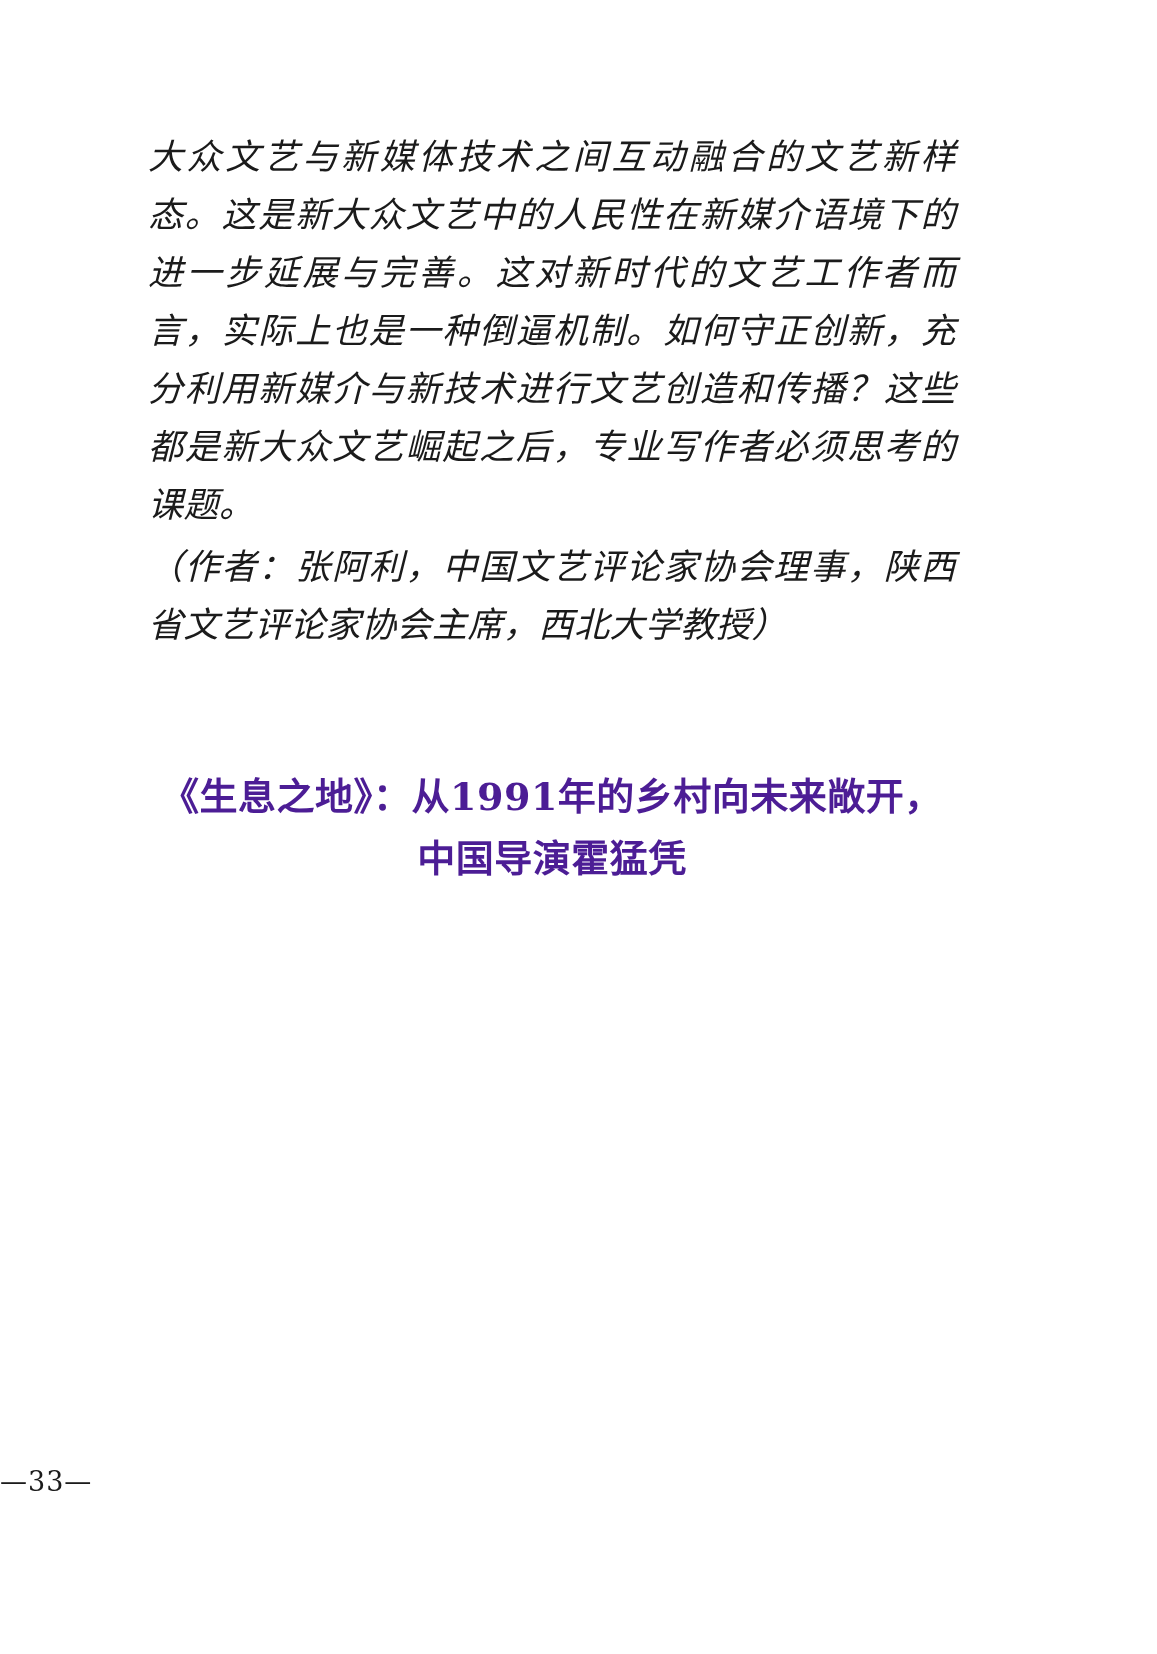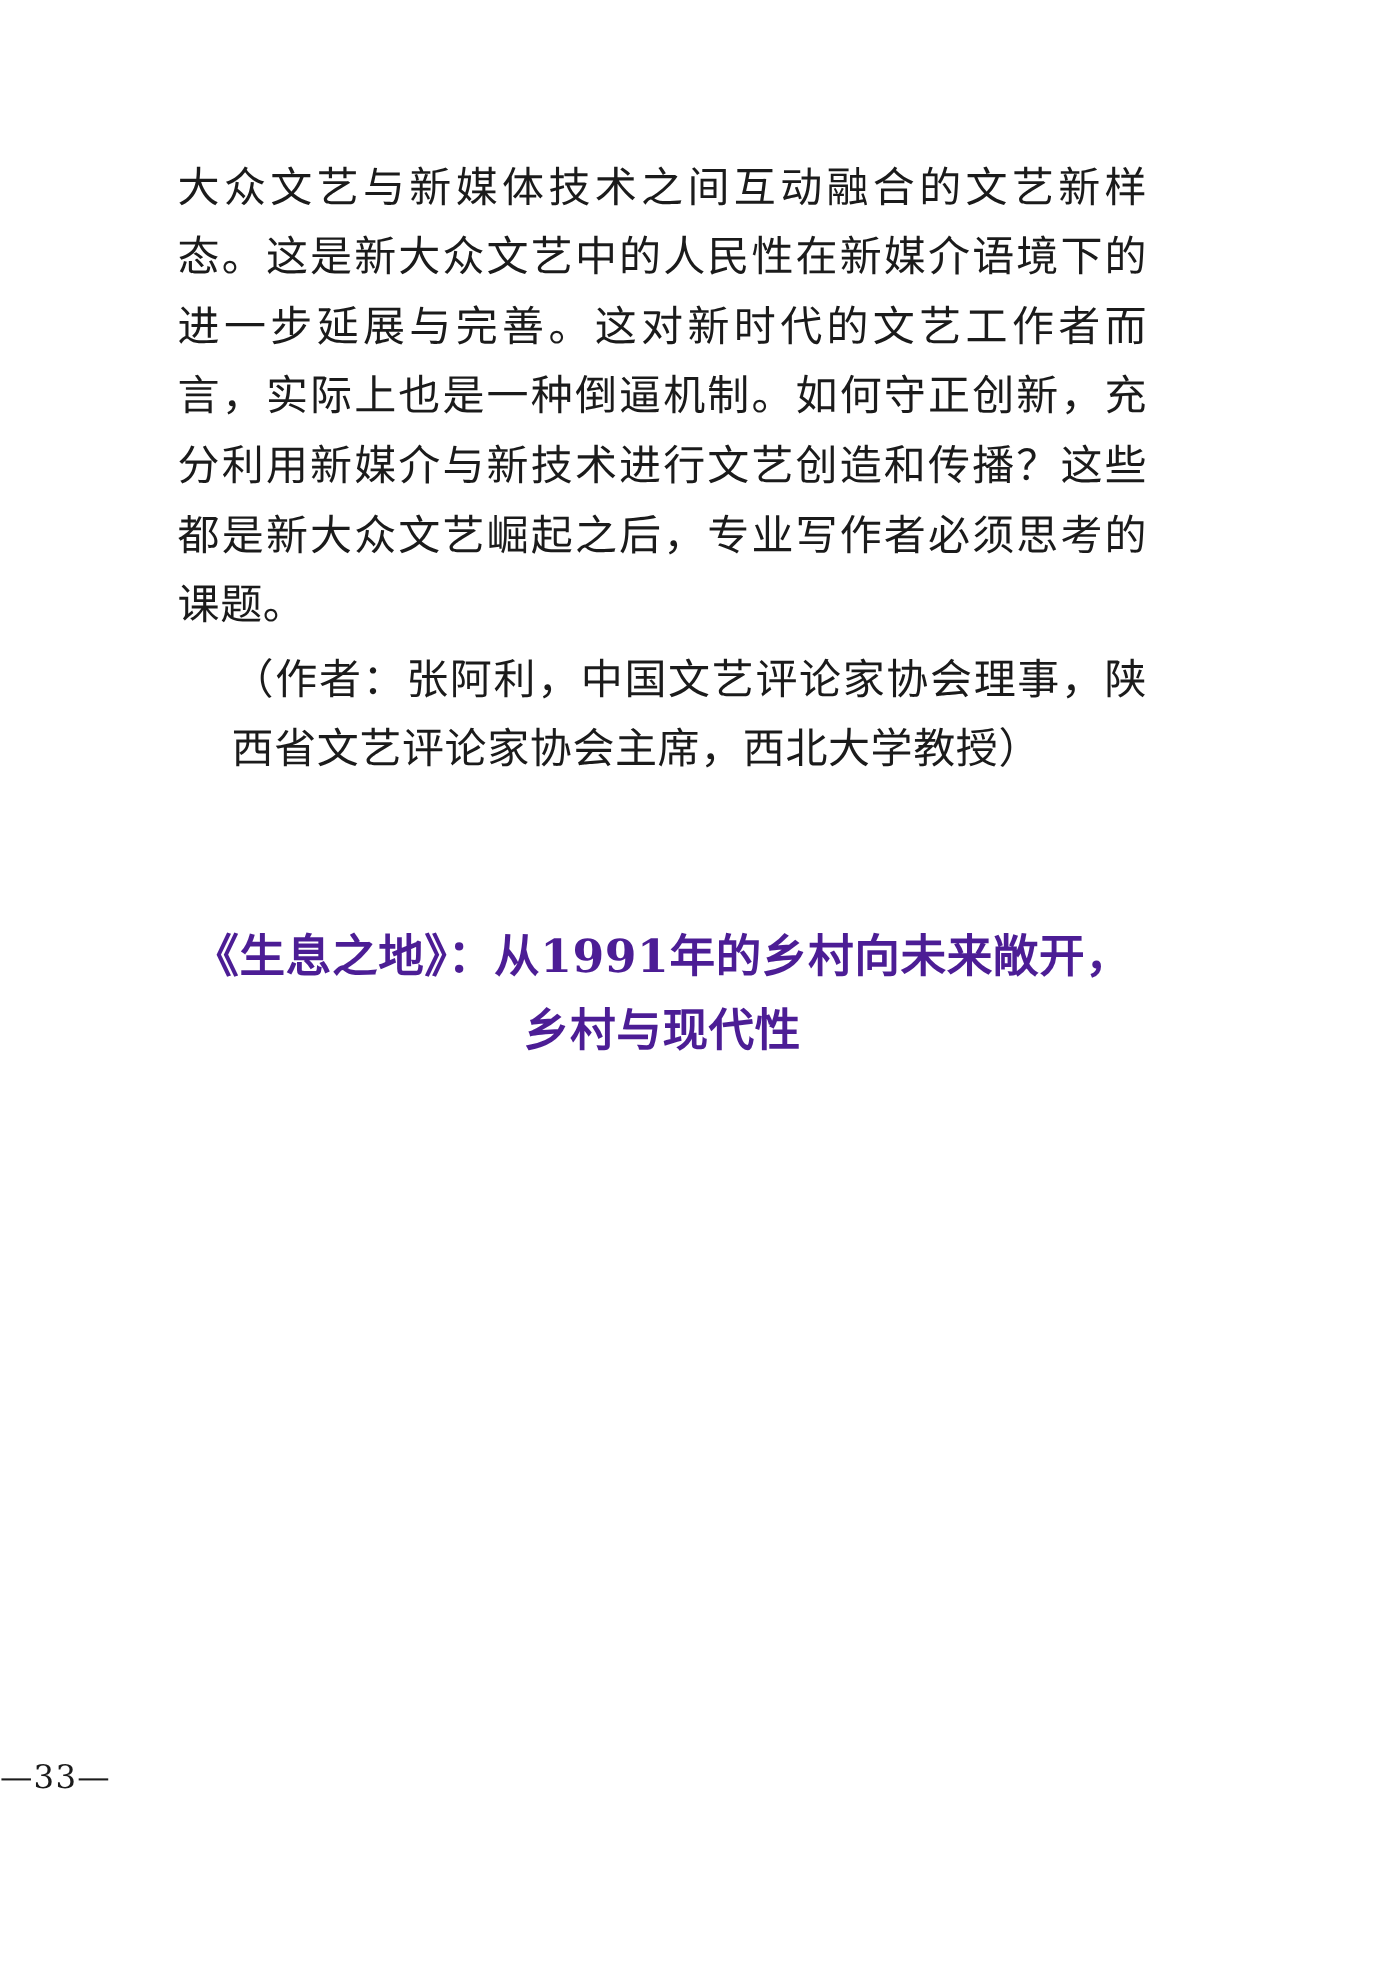--- a/index.html
+++ b/index.html
@@ -34,27 +34,27 @@
   
   .para {
     font-family: "DejaVu Serif", "Liberation Serif", serif;
     font-size: 35px;
     line-height: 58px;
     letter-spacing: 0.5px;
     text-align: justify;
     text-justify: inter-ideograph;
     margin: 0;
     color: #1b1b1b;
+    font-style: italic;
   }
   .para.indent {
     text-indent: 2em;
   }
   .para.attrib {
     text-indent: 0;
-    margin-left: 45px;
   }
   .attrib-wrap {
     margin-top: 4px;
     text-indent: 1.1em;
   }
 
   
   .section-title {
     margin: 0;
     padding: 0;
@@ -96,21 +96,21 @@
     <p class="para">大众文艺与新媒体技术之间互动融合的文艺新样态。这是新大众文艺中的人民性在新媒介语境下的进一步延展与完善。这对新时代的文艺工作者而言，实际上也是一种倒逼机制。如何守正创新，充分利用新媒介与新技术进行文艺创造和传播？这些都是新大众文艺崛起之后，专业写作者必须思考的课题。</p>
 
     <div class="attrib-wrap">
       <p class="para attrib">（作者：张阿利，中国文艺评论家协会理事，陕西省文艺评论家协会主席，西北大学教授）</p>
     </div>
 
     <div class="title-gap-top"></div>
 
     <h2 class="section-title">
       <span>《生息之地》：从1991年的乡村向未来敞开，</span><br>
-      <span>乡村与现代性</span>
+      <span>中国导演霍猛凭</span>
     </h2>
 
     <div class="title-gap-bottom"></div>
 
 
   </div>
 
   <div class="footer">—33—</div>
 
 </div>

